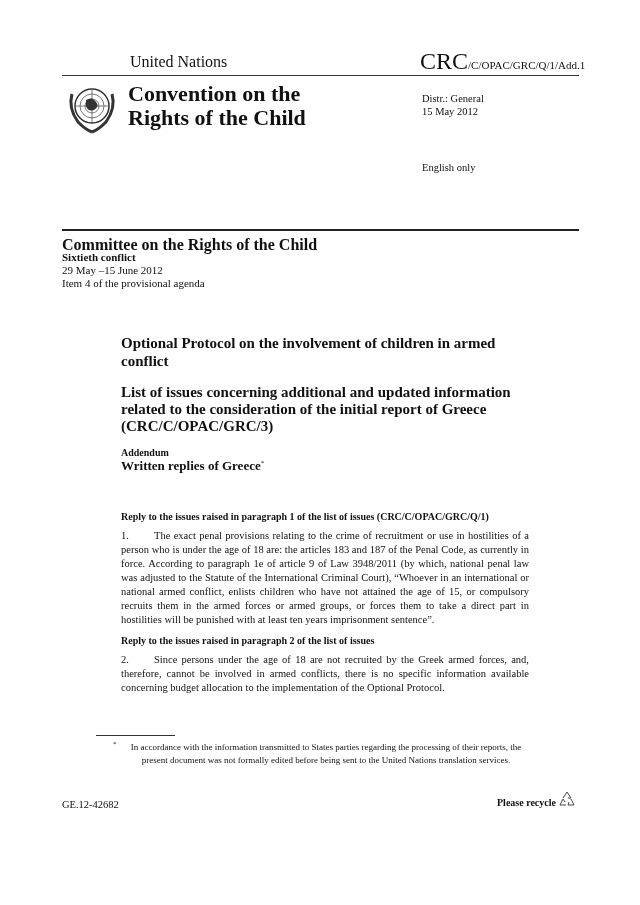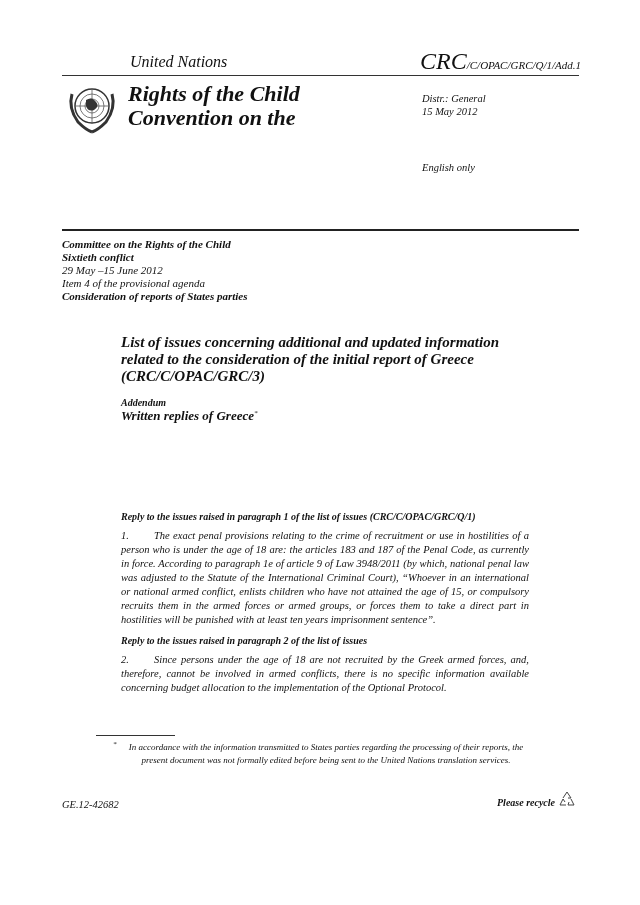--- a/index.html
+++ b/index.html
@@ -1,29 +1,29 @@
 <!DOCTYPE html>
 <html><head>
 <meta charset="utf-8">
 <style>
   html, body { margin: 0; padding: 0; background: #ffffff; }
   body { width: 640px; height: 905px; position: relative; overflow: hidden;
          font-family: "Liberation Serif", "DejaVu Serif", serif; color: #111; }
-  .abs { position: absolute; font-style: italic; }
+  .abs { position: absolute; }
   .un { left: 130px; top: 53px; font-size: 16px; }
   .symbol { left: 420px; top: 48px; font-size: 24px; white-space: nowrap; }
   .symbol small { font-size: 11px; }
   .rule-top { left: 62px; top: 75px; width: 517px; height: 0; border-top: 1px solid #333; }
   .emblem { left: 64px; top: 80px; width: 56px; height: 56px; }
   .conv-title { left: 128px; top: 82px; font-size: 22px; font-weight: bold; line-height: 24px; }
   .distr { left: 422px; top: 92px; font-size: 10.5px; line-height: 13px; }
   .lang { left: 422px; top: 130px; font-size: 10.5px; margin-top: 32px; }
   .rule-mid { left: 62px; top: 229px; width: 517px; height: 0; border-top: 2px solid #222; }
   .committee { left: 62px; top: 238px; font-size: 11px; line-height: 13px; }
-  .committee .c-title { font-size: 11px; font-weight: bold; }
+  .committee .c-title { font-size: 16px; font-weight: bold; }
   .committee .b { font-weight: bold; }
   .main { left: 121px; top: 334px; width: 400px; }
   .h1 { font-size: 15px; font-weight: bold; line-height: 18px; margin-bottom: 14px; }
   .h2 { font-size: 15px; font-weight: bold; line-height: 17px; margin-bottom: 12px; }
   .addendum { font-size: 10px; font-weight: bold; }
   .written { font-size: 13px; font-weight: bold; margin-bottom: 12px; }
   .written sup { font-size: 7px; font-weight: normal; }
   .body-area { left: 121px; top: 511px; width: 408px; font-size: 10.5px; line-height: 14px; }
   .sub-h { font-size: 10px; font-weight: bold; line-height: 12px; margin-bottom: 6px; }
   .para { text-align: justify; margin-bottom: 8px; }
@@ -49,41 +49,41 @@
     <circle cx="28" cy="26" r="7" fill="none" stroke="#555" stroke-width="0.8"></circle>
     <line x1="11" y1="26" x2="45" y2="26" stroke="#555" stroke-width="0.8"></line>
     <line x1="28" y1="9" x2="28" y2="43" stroke="#555" stroke-width="0.8"></line>
     <path d="M22 20 q6 -4 10 2 q4 4 -2 8 q-6 2 -8 -4z" fill="#333"></path>
     <path d="M8 14 q-4 14 6 28 q8 8 14 10" fill="none" stroke="#333" stroke-width="3"></path>
     <path d="M48 14 q4 14 -6 28 q-8 8 -14 10" fill="none" stroke="#333" stroke-width="3"></path>
   </svg>
 </div>
 
 <div class="abs conv-title">
+  <div>Convention on the</div>
   <div>Rights of the Child</div>
-  <div>Convention on the</div>
 </div>
 
 <div class="abs distr">
   <div>Distr.: General</div>
   <div>15 May 2012</div>
 </div>
 <div class="abs lang">English only</div>
 
 <div class="abs rule-mid"></div>
 
 <div class="abs committee">
   <div class="c-title">Committee on the Rights of the Child</div>
   <div class="b">Sixtieth conflict</div>
   <div>29 May –15 June 2012</div>
   <div>Item 4 of the provisional agenda</div>
-  <div class="b">Consideration of reports of States parties</div>
 </div>
 
 <div class="abs main">
+  <div class="h1">Optional Protocol on the involvement of children in armed conflict</div>
   <div class="h2">List of issues concerning additional and updated information related to the consideration of the initial report of Greece (CRC/C/OPAC/GRC/3)</div>
   <div class="addendum">Addendum</div>
   <div class="written"><span>Written replies of Greece</span><sup>*</sup></div>
 </div>
 
 <div class="abs body-area">
   <div class="sub-h">Reply to the issues raised in paragraph 1 of the list of issues (CRC/C/OPAC/GRC/Q/1)</div>
   <div class="para"><span class="num">1.</span><span>The exact penal provisions relating to the crime of recruitment or use in hostilities of a person who is under the age of 18 are: the articles 183 and 187 of the Penal Code, as currently in force. According to paragraph 1e of article 9 of Law 3948/2011 (by which, national penal law was adjusted to the Statute of the International Criminal Court), “Whoever in an international or national armed conflict, enlists children who have not attained the age of 15, or compulsory recruits them in the armed forces or armed groups, or forces them to take a direct part in hostilities will be punished with at least ten years imprisonment sentence”.</span></div>
   <div class="sub-h">Reply to the issues raised in paragraph 2 of the list of issues</div>
   <div class="para"><span class="num">2.</span><span>Since persons under the age of 18 are not recruited by the Greek armed forces, and, therefore, cannot be involved in armed conflicts, there is no specific information available concerning budget allocation to the implementation of the Optional Protocol.</span></div>

